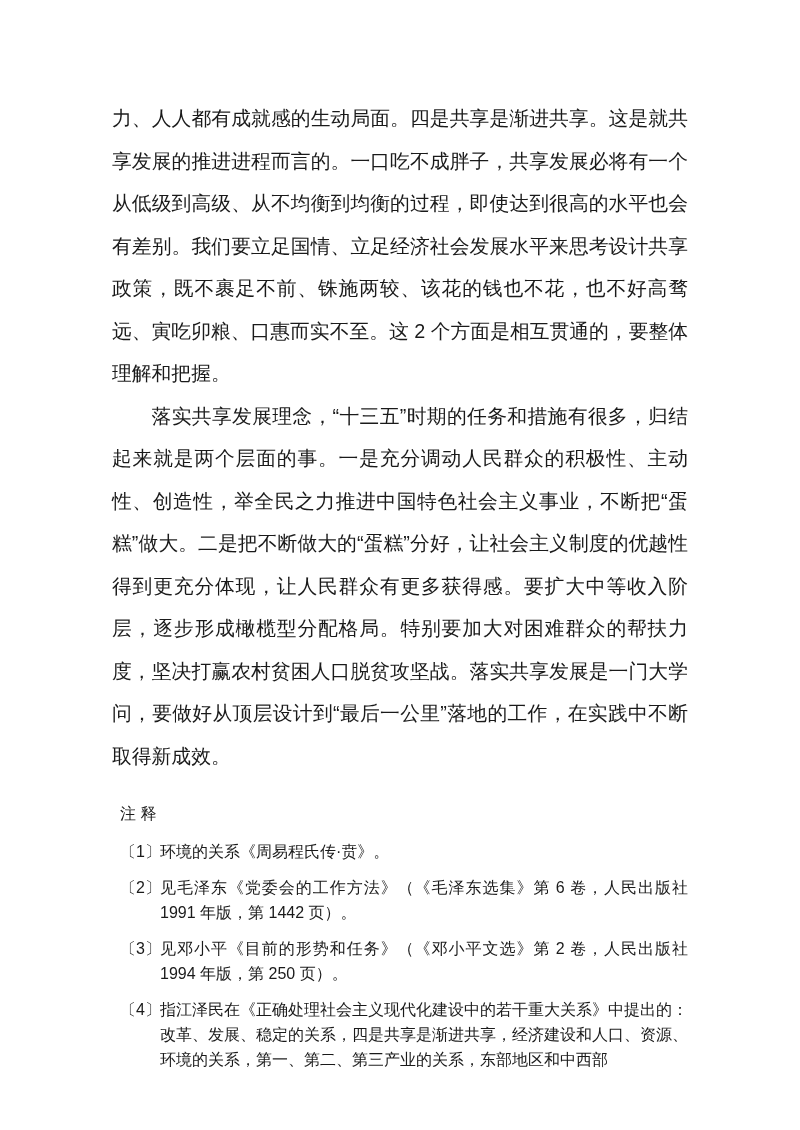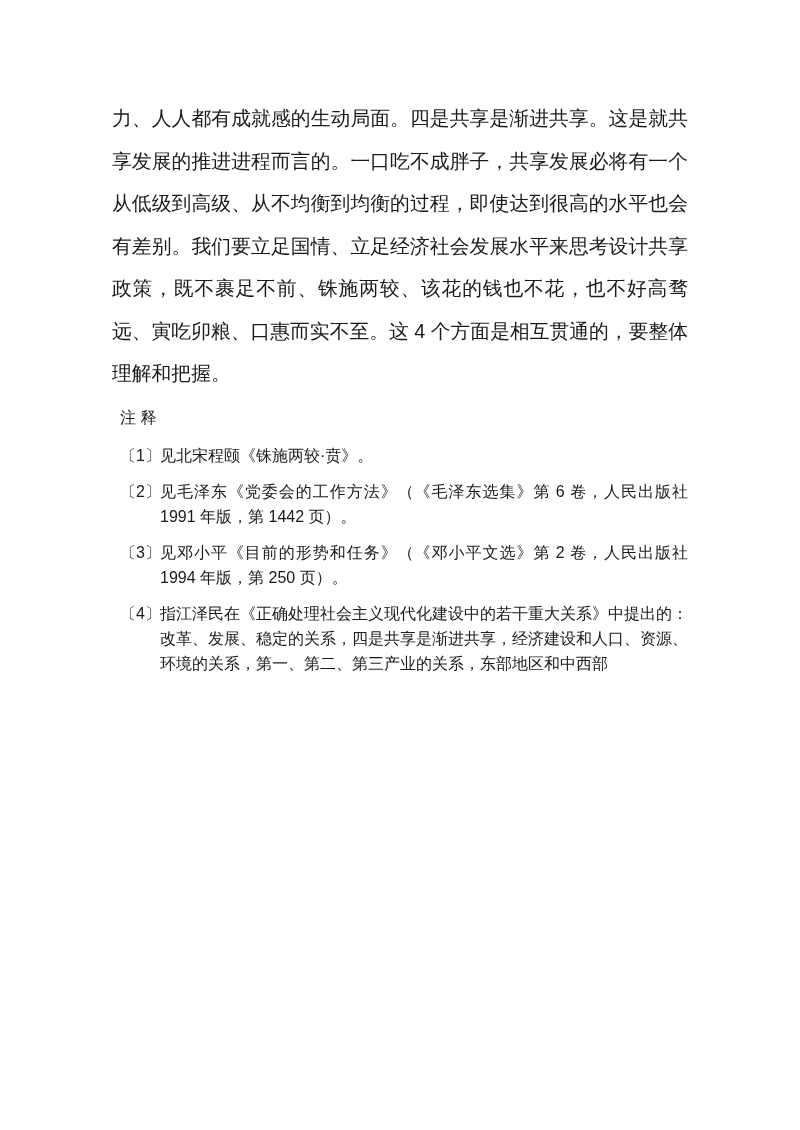--- a/index.html
+++ b/index.html
@@ -27,21 +27,21 @@
     text-align: justify;
     text-justify: inter-character;
     letter-spacing: 0;
     word-break: break-all;
   }
   .body-text p.indent {
     text-indent: 2em;
   }
   
   .notes-section {
-    margin-top: 10px;
+    margin-top: 24px;
     padding-left: 8px;
     font-size: 16px;
     line-height: 25px;
   }
   .notes-title {
     margin-bottom: 13px;
     font-size: 16px;
   }
   .note-item {
     display: flex;
@@ -56,29 +56,30 @@
     text-align: justify;
     text-justify: inter-character;
   }
 </style>
 </head>
 <body>
 
 <div class="page">
 
   <div class="body-text">
-    <p>力、人人都有成就感的生动局面。四是共享是渐进共享。这是就共享发展的推进进程而言的。一口吃不成胖子，共享发展必将有一个从低级到高级、从不均衡到均衡的过程，即使达到很高的水平也会有差别。我们要立足国情、立足经济社会发展水平来思考设计共享政策，既不裹足不前、铢施两较、该花的钱也不花，也不好高骛远、寅吃卯粮、口惠而实不至。这 4 个方面是相互贯通的，要整体理解和把握。</p>
+    <p>力、人人都有成就感的生动局面。四是共享是渐进共享。这是就共享发展的推进进程而言的。一口吃不成胖子，共享发展必将有一个从低级到高级、从不均衡到均衡的过程，即使达到很高的水平也会有差别。我们要立足国情、立足经济社会发展水平来思考设计共享政策，既不裹足不前、铢施两较、该花的钱也不花，也不好高骛远、寅吃卯粮、口惠而实不至。这 2 个方面是相互贯通的，要整体理解和把握。</p>
+    <p class="indent">落实共享发展理念，“十三五”时期的任务和措施有很多，归结起来就是两个层面的事。一是充分调动人民群众的积极性、主动性、创造性，举全民之力推进中国特色社会主义事业，不断把“蛋糕”做大。二是把不断做大的“蛋糕”分好，让社会主义制度的优越性得到更充分体现，让人民群众有更多获得感。要扩大中等收入阶层，逐步形成橄榄型分配格局。特别要加大对困难群众的帮扶力度，坚决打赢农村贫困人口脱贫攻坚战。落实共享发展是一门大学问，要做好从顶层设计到“最后一公里”落地的工作，在实践中不断取得新成效。</p>
   </div>
 
   <div class="notes-section">
     <div class="notes-title">注 释</div>
 
     <div class="note-item">
       <span class="note-label">〔1〕</span>
-      <div class="note-text">见北宋程颐《铢施两较·贲》。</div>
+      <div class="note-text">环境的关系《周易程氏传·贲》。</div>
     </div>
 
     <div class="note-item">
       <span class="note-label">〔2〕</span>
       <div class="note-text">见毛泽东《党委会的工作方法》（《毛泽东选集》第 6 卷，人民出版社 1991 年版，第 1442 页）。</div>
     </div>
 
     <div class="note-item">
       <span class="note-label">〔3〕</span>
       <div class="note-text">见邓小平《目前的形势和任务》（《邓小平文选》第 2 卷，人民出版社 1994 年版，第 250 页）。</div>

